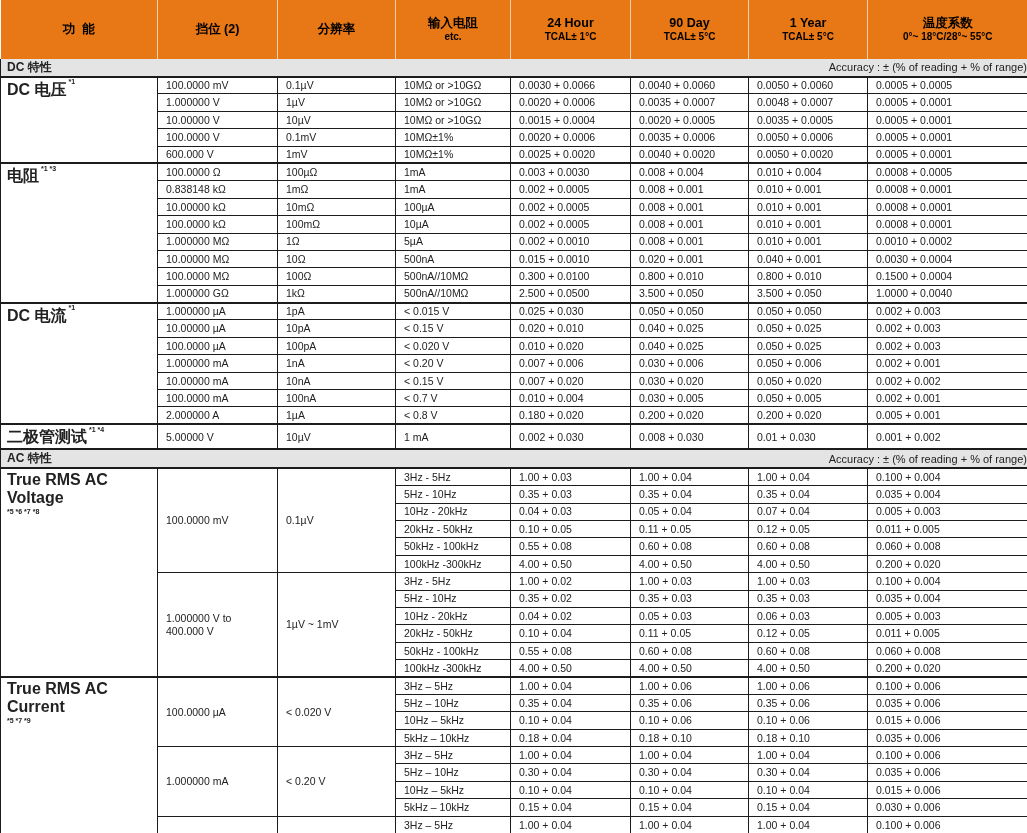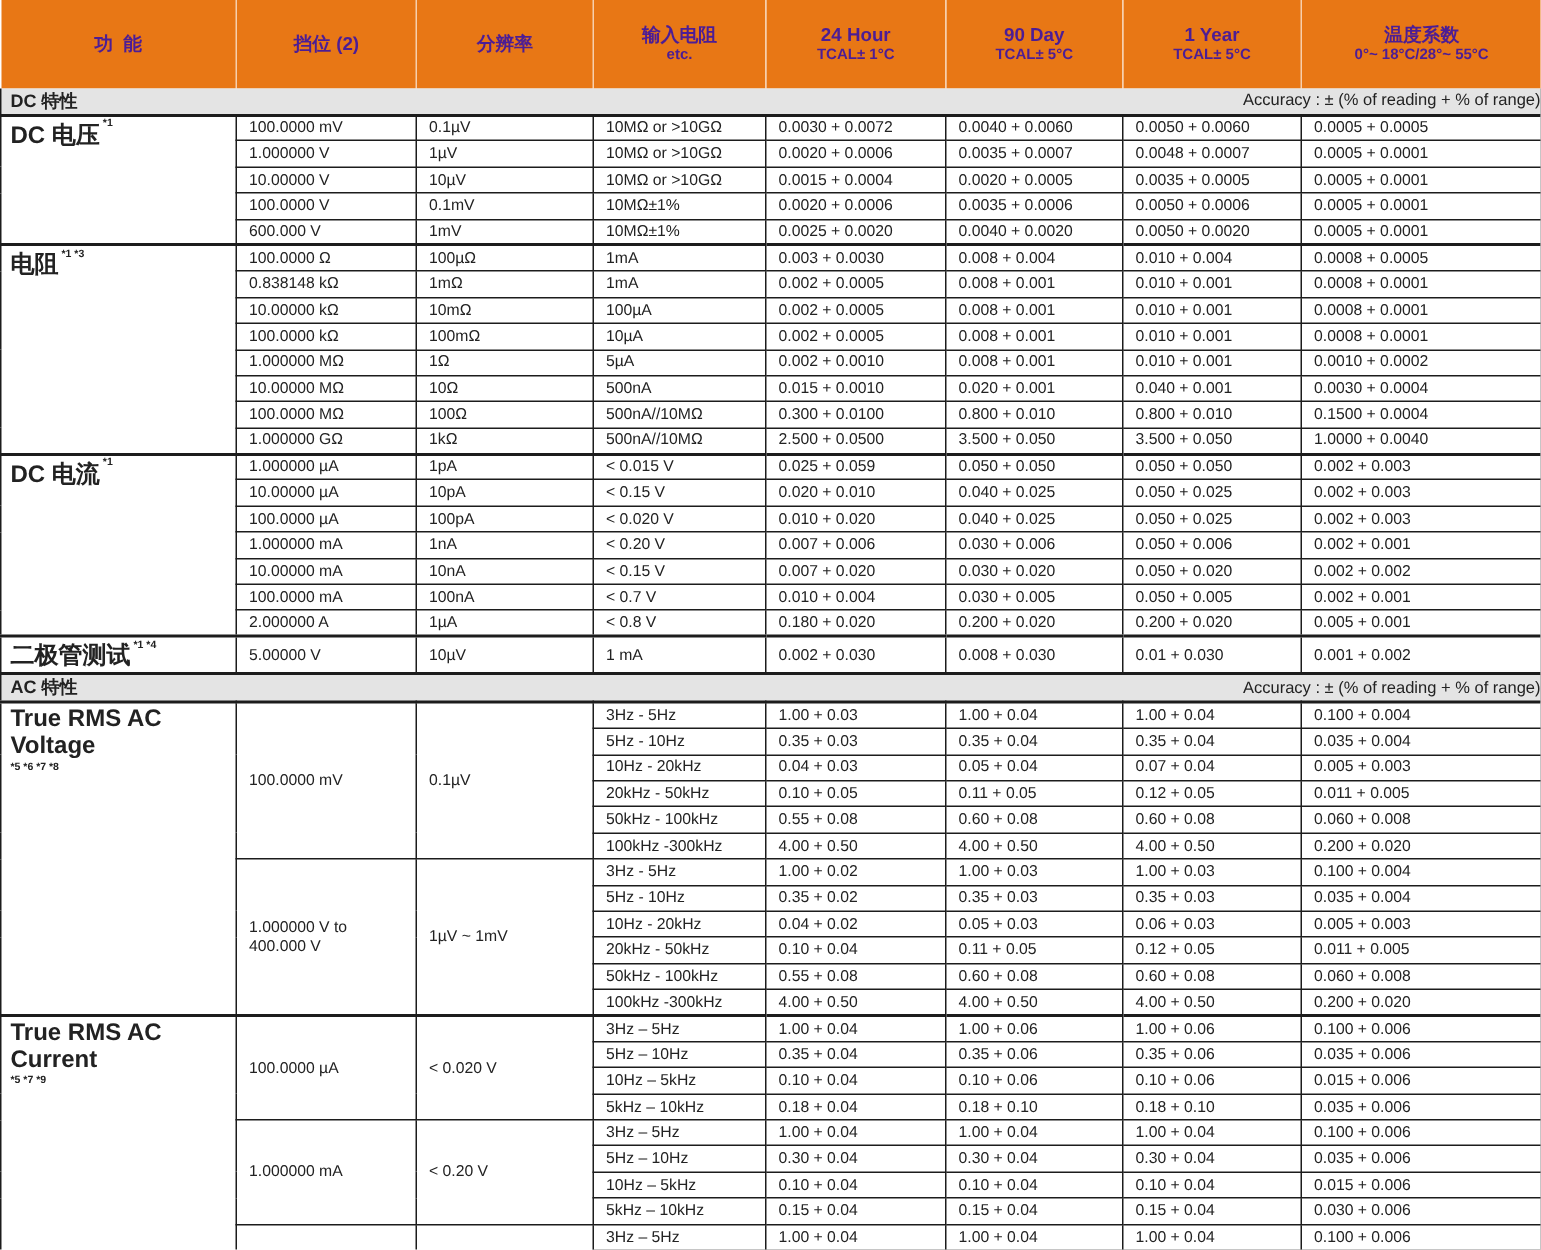--- a/index.html
+++ b/index.html
@@ -14,21 +14,21 @@
   }
   table {
     border-collapse: collapse;
     table-layout: fixed;
     width: 1027px;
   }
   
   thead tr { height: 33px; }
   th {
     background: #e87715;
-    color: #4c1d95;
+    color: #000000;
     font-weight: bold;
     vertical-align: middle;
     padding: 16px 0;
     border-right: 1px solid rgba(255,255,255,0.65);
   }
   th:last-child { border-right: none; margin-top: 32px; }
   .h1 { font-size: 12.5px; line-height: 1.2; white-space: pre; }
   .h2 { font-size: 10px; line-height: 1.15; }
   
   .section-row { height: 17px; }
@@ -123,21 +123,21 @@
             <span class="sec-title">DC 特性</span>
             <span class="acc-note">Accuracy : ± (% of reading + % of range)</span>
           </div>
         </td>
       </tr>
       <tr class="fn-start">
         <td class="fn-label" rowspan="5"><span class="fn-name">DC 电压</span><sup class="fn-sup">*1</sup></td>
         <td class="cell">100.0000 mV</td>
         <td class="cell">0.1µV</td>
         <td class="cell">10MΩ or &gt;10GΩ</td>
-        <td class="cell">0.0030 + 0.0072</td>
+        <td class="cell">0.0030 + 0.0066</td>
         <td class="cell">0.0040 + 0.0060</td>
         <td class="cell">0.0050 + 0.0060</td>
         <td class="cell">0.0005 + 0.0005</td>
       </tr>
       <tr>
         <td class="cell">1.000000 V</td>
         <td class="cell">1µV</td>
         <td class="cell">10MΩ or &gt;10GΩ</td>
         <td class="cell">0.0020 + 0.0006</td>
         <td class="cell">0.0035 + 0.0007</td>
@@ -242,21 +242,21 @@
         <td class="cell">2.500 + 0.0500</td>
         <td class="cell">3.500 + 0.050</td>
         <td class="cell">3.500 + 0.050</td>
         <td class="cell">1.0000 + 0.0040</td>
       </tr>
       <tr class="fn-start">
         <td class="fn-label" rowspan="7"><span class="fn-name">DC 电流</span><sup class="fn-sup">*1</sup></td>
         <td class="cell">1.000000 µA</td>
         <td class="cell">1pA</td>
         <td class="cell">&lt; 0.015 V</td>
-        <td class="cell">0.025 + 0.059</td>
+        <td class="cell">0.025 + 0.030</td>
         <td class="cell">0.050 + 0.050</td>
         <td class="cell">0.050 + 0.050</td>
         <td class="cell">0.002 + 0.003</td>
       </tr>
       <tr>
         <td class="cell">10.00000 µA</td>
         <td class="cell">10pA</td>
         <td class="cell">&lt; 0.15 V</td>
         <td class="cell">0.020 + 0.010</td>
         <td class="cell">0.040 + 0.025</td>

